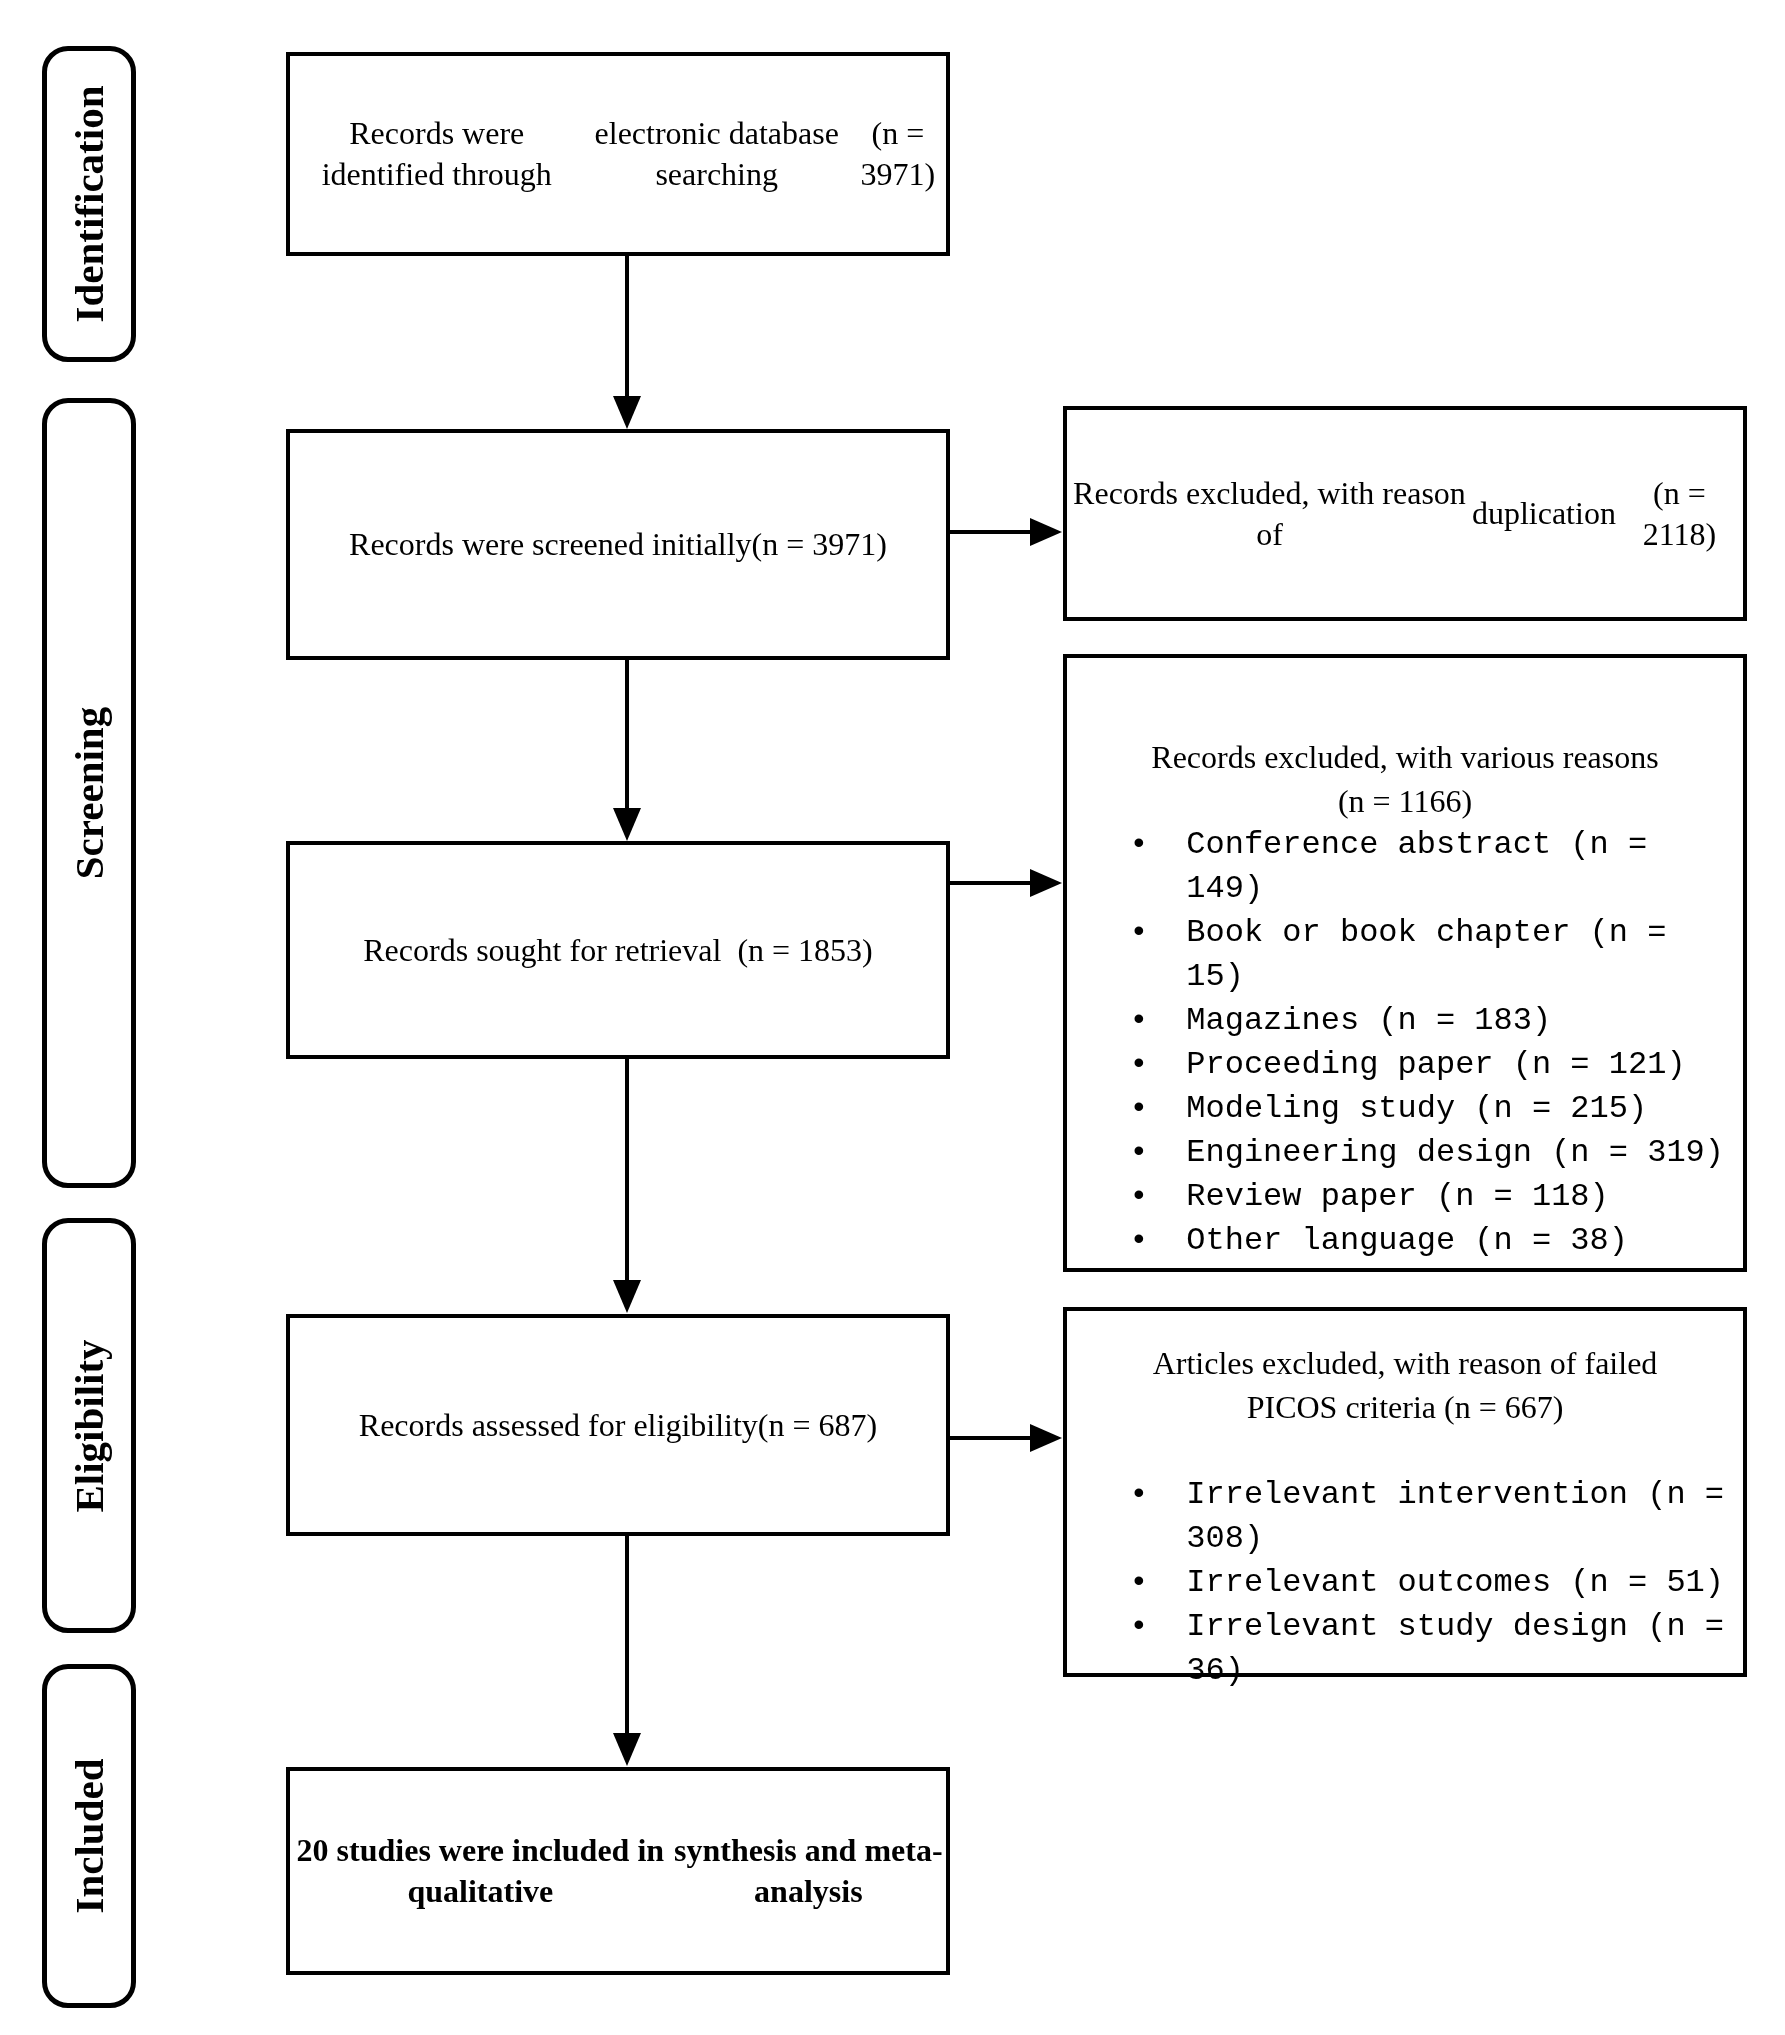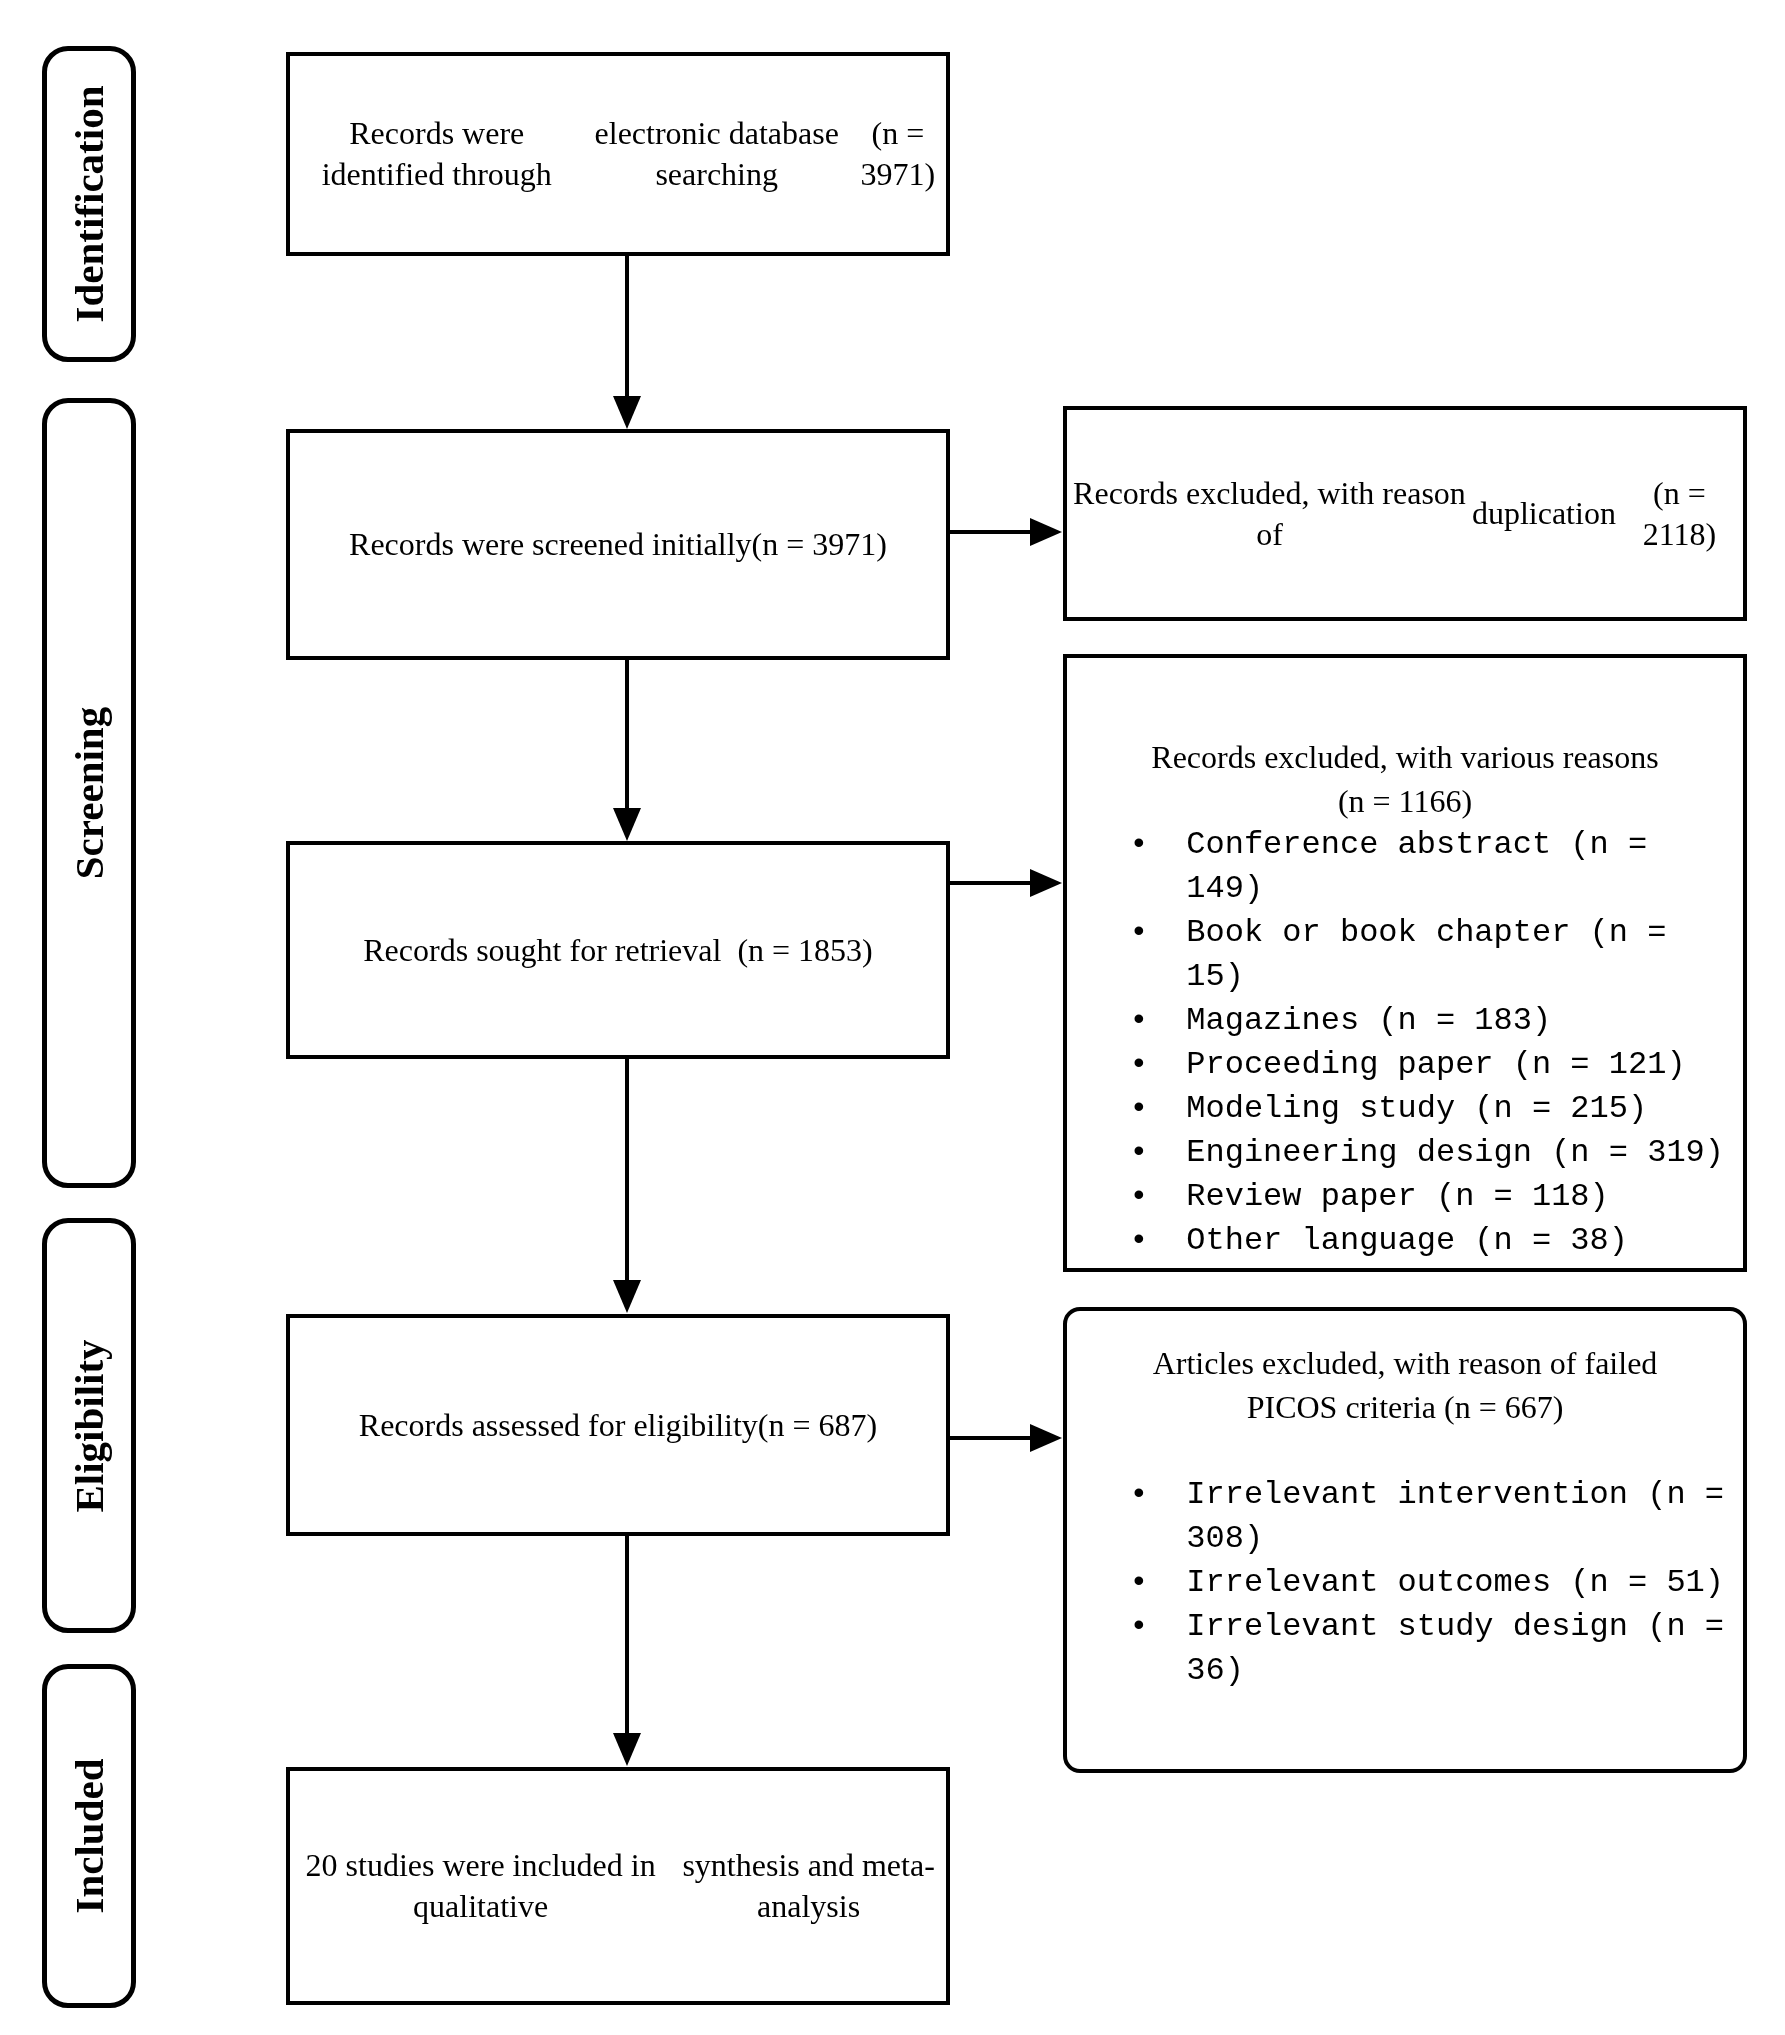--- a/index.html
+++ b/index.html
@@ -106,21 +106,21 @@
   <div class="box main-col center-text" style="top:841px;height:218px;gap:16px;">
     <div>Records sought for retrieval</div>
     <div>(n = 1853)</div>
   </div>
 
   <div class="box main-col center-text" style="top:1314px;height:222px;">
     <div>Records assessed for eligibility</div>
     <div>(n = 687)</div>
   </div>
 
-  <div class="box main-col center-text" style="top:1767px;height:238px;">
+  <div class="box main-col center-text" style="top:1767px;height:208px;font-weight:bold;">
     <div>20 studies were included in qualitative</div>
     <div>synthesis and meta-analysis</div>
   </div>
 
   <div class="box right-col center-text" style="top:406px;height:215px;">
     <div>Records excluded, with reason of</div>
     <div>duplication</div>
     <div>(n = 2118)</div>
   </div>
 
@@ -134,21 +134,21 @@
       <li>Book or book chapter (n = 15)</li>
       <li>Magazines (n = 183)</li>
       <li>Proceeding paper (n = 121)</li>
       <li>Modeling study (n = 215)</li>
       <li>Engineering design (n = 319)</li>
       <li>Review paper (n = 118)</li>
       <li>Other language (n = 38)</li>
     </ul>
   </div>
 
-  <div class="box right-col listbox" style="top:1307px;height:466px;padding:30px 16.3px 0 16.3px;border-radius:17px;">
+  <div class="box right-col listbox" style="top:1307px;height:370px;padding:30px 16.3px 0 16.3px;">
     <div class="hdr">
       <div>Articles excluded, with reason of failed</div>
       <div>PICOS criteria (n = 667)</div>
     </div>
     <ul class="gap-list">
       <li>Irrelevant intervention (n = 308)</li>
       <li>Irrelevant outcomes (n = 51)</li>
       <li>Irrelevant study design (n = 36)</li>
     </ul>
   </div>

